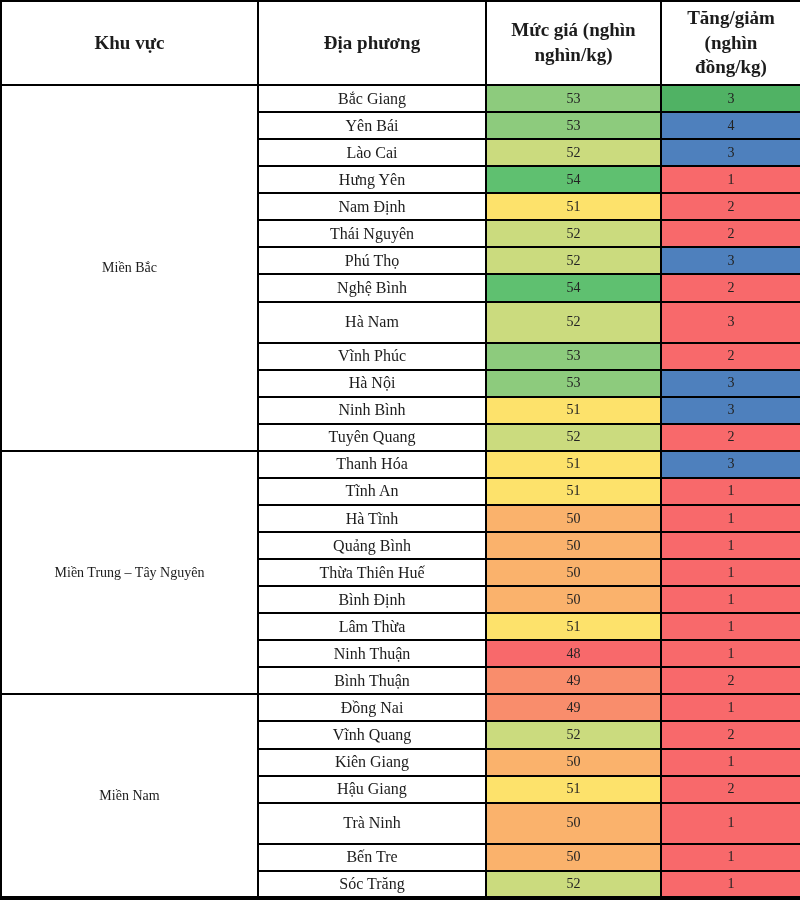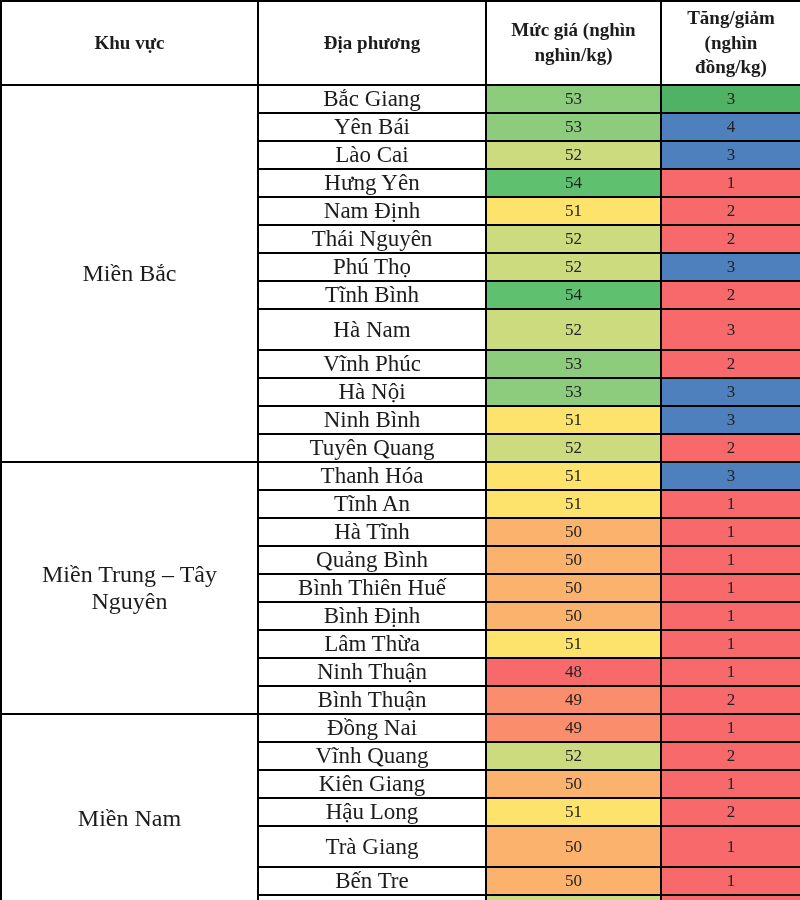--- a/index.html
+++ b/index.html
@@ -46,28 +46,28 @@
     display: inline-block;
   }
   th.h-price .hdr-wrap  { max-width: 150px; }
   th.h-change .hdr-wrap { max-width: 100px; }
 
   tbody tr.row      { height: 27px; }
   tbody tr.row-tall { height: 41px; }
 
   td.region {
     background: #ffffff;
-    font-size: 24px;
+    font-size: 14px;
   }
   td.locality {
     background: #ffffff;
-    font-size: 23px;
+    font-size: 16px;
   }
   td.value {
-    font-size: 17px;
+    font-size: 14px;
     color: #222222;
   }
 </style>
 </head>
 <body>
 
 <div class="page">
   <table class="price-table">
     <colgroup>
       <col class="c-region">
@@ -122,21 +122,21 @@
           <td class="locality">Thái Nguyên</td>
           <td class="value" style="background: rgb(203, 219, 126);">52</td>
           <td class="value" style="background: rgb(248, 105, 107);">2</td>
         </tr>
         <tr class="row">
           <td class="locality">Phú Thọ</td>
           <td class="value" style="background: rgb(203, 219, 126);">52</td>
           <td class="value" style="background: rgb(78, 128, 189);">3</td>
         </tr>
         <tr class="row">
-          <td class="locality">Tĩnh Bình</td>
+          <td class="locality">Nghệ Bình</td>
           <td class="value" style="background: rgb(95, 192, 112);">54</td>
           <td class="value" style="background: rgb(248, 105, 107);">2</td>
         </tr>
         <tr class="row-tall">
           <td class="locality">Hà Nam</td>
           <td class="value" style="background: rgb(203, 219, 126);">52</td>
           <td class="value" style="background: rgb(248, 105, 107);">3</td>
         </tr>
         <tr class="row">
           <td class="locality">Vĩnh Phúc</td>
@@ -173,21 +173,21 @@
           <td class="locality">Hà Tĩnh</td>
           <td class="value" style="background: rgb(250, 178, 108);">50</td>
           <td class="value" style="background: rgb(248, 105, 107);">1</td>
         </tr>
         <tr class="row">
           <td class="locality">Quảng Bình</td>
           <td class="value" style="background: rgb(250, 178, 108);">50</td>
           <td class="value" style="background: rgb(248, 105, 107);">1</td>
         </tr>
         <tr class="row">
-          <td class="locality">Bình Thiên Huế</td>
+          <td class="locality">Thừa Thiên Huế</td>
           <td class="value" style="background: rgb(250, 178, 108);">50</td>
           <td class="value" style="background: rgb(248, 105, 107);">1</td>
         </tr>
         <tr class="row">
           <td class="locality">Bình Định</td>
           <td class="value" style="background: rgb(250, 178, 108);">50</td>
           <td class="value" style="background: rgb(248, 105, 107);">1</td>
         </tr>
         <tr class="row">
           <td class="locality">Lâm Thừa</td>
@@ -214,26 +214,26 @@
           <td class="locality">Vĩnh Quang</td>
           <td class="value" style="background: rgb(203, 219, 126);">52</td>
           <td class="value" style="background: rgb(248, 105, 107);">2</td>
         </tr>
         <tr class="row">
           <td class="locality">Kiên Giang</td>
           <td class="value" style="background: rgb(250, 178, 108);">50</td>
           <td class="value" style="background: rgb(248, 105, 107);">1</td>
         </tr>
         <tr class="row">
-          <td class="locality">Hậu Long</td>
+          <td class="locality">Hậu Giang</td>
           <td class="value" style="background: rgb(253, 226, 107);">51</td>
           <td class="value" style="background: rgb(248, 105, 107);">2</td>
         </tr>
         <tr class="row-tall">
-          <td class="locality">Trà Giang</td>
+          <td class="locality">Trà Ninh</td>
           <td class="value" style="background: rgb(250, 178, 108);">50</td>
           <td class="value" style="background: rgb(248, 105, 107);">1</td>
         </tr>
         <tr class="row">
           <td class="locality">Bến Tre</td>
           <td class="value" style="background: rgb(250, 178, 108);">50</td>
           <td class="value" style="background: rgb(248, 105, 107);">1</td>
         </tr>
         <tr class="row">
           <td class="locality">Sóc Trăng</td>

